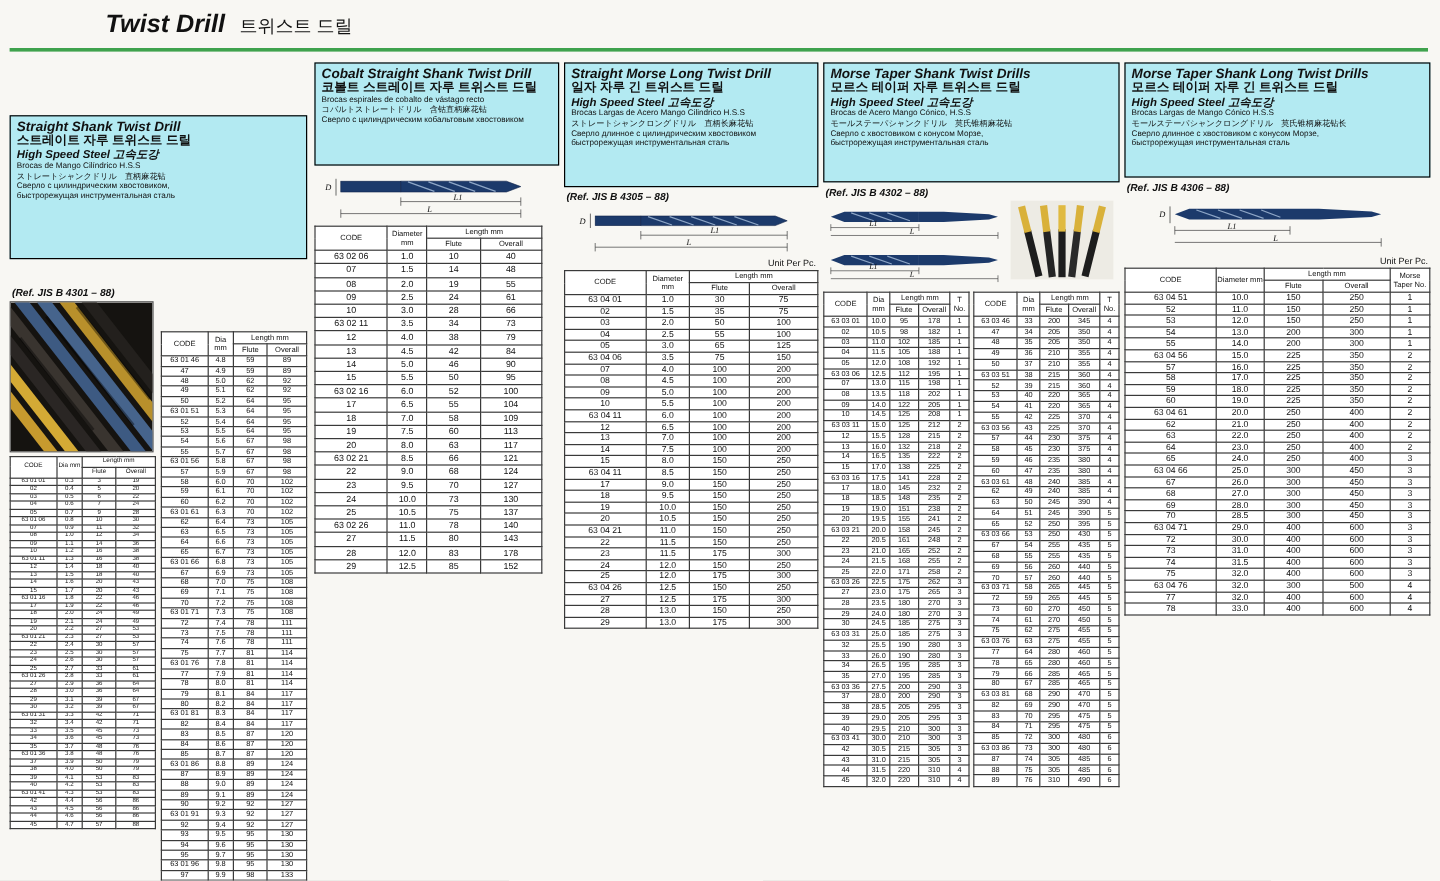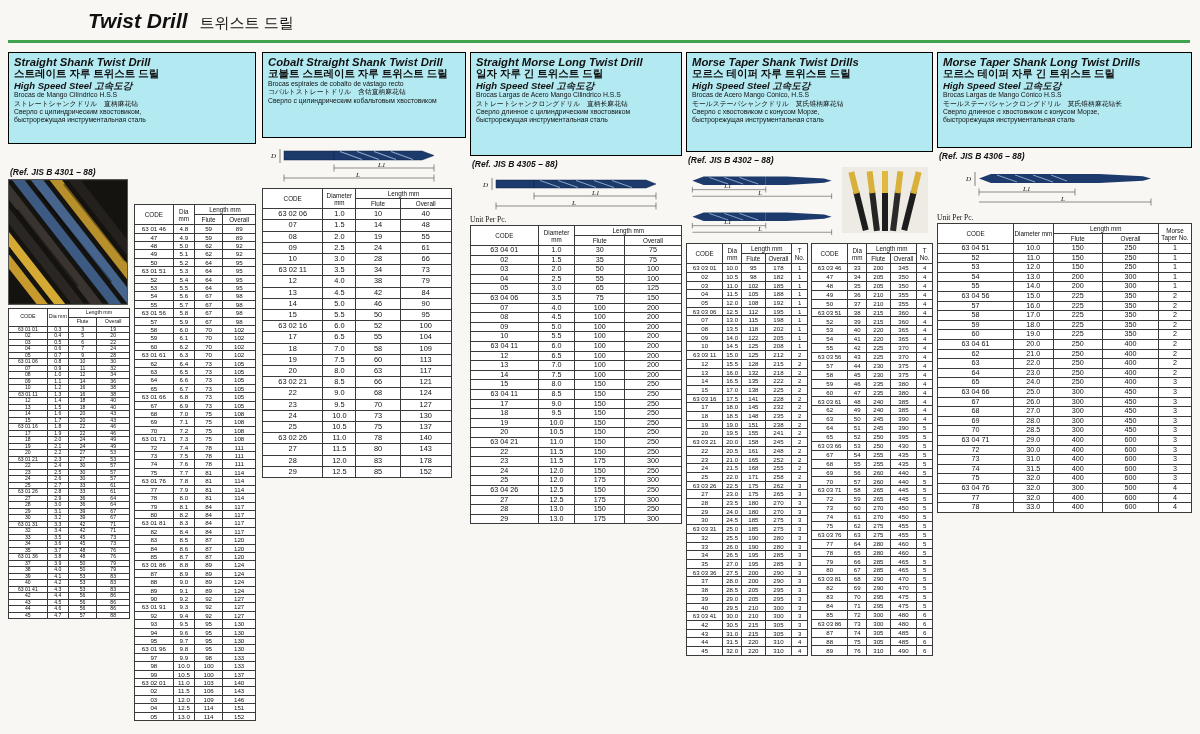--- a/index.html
+++ b/index.html
@@ -13,29 +13,29 @@
   .rule { position:absolute; left:8px; right:10px; top:40px; height:3px; background:#3fa24d; }
 
   .col { position:absolute; top:52px; }
   #s1 { left:8px;   width:248px; }
   #s2 { left:262px; width:204px; }
   #s3 { left:470px; width:212px; }
   #s4 { left:686px; width:247px; }
   #s5 { left:937px; width:255px; }
 
   .tbox { background:#b3eaf2; border:1.5px solid #000; padding:3px 5px 4px; overflow:hidden; }
-  #s1 .tbox{height:92px;} #s2 .tbox{height:86px;} #s3 .tbox{height:104px;} #s4 .tbox{height:100px;} #s5 .tbox{height:96px;}
+  #s1 .tbox{height:120px;margin-top:44px;} #s2 .tbox{height:86px;} #s3 .tbox{height:104px;} #s4 .tbox{height:100px;} #s5 .tbox{height:96px;}
   .tbox .en  { font:italic bold 11.3px "Liberation Sans", sans-serif; line-height:1.08; }
   .tbox .ko  { font-weight:bold; font-size:10.5px; line-height:1.12; }
   .tbox .hss { font:italic bold 9.5px "Liberation Sans", sans-serif; line-height:1.2; }
   .tbox .sm  { font-size:6.8px; line-height:1.22; }
   .tbox div:empty { display:none; }
 
   .ref  { font:italic bold 8.5px "Liberation Sans", sans-serif; margin:3px 0 2px 2px; }
-  .unit { font-size:7.5px; text-align:left; margin:2px 2px 1px 0;font-family:Liberation Serif, serif; }
+  .unit { font-size:7.5px; text-align:right; margin:2px 2px 1px 0; }
 
   table.cat { border-collapse:collapse; width:100%; background:#fff; table-layout:fixed; }
   .cat th, .cat td { border:0.8px solid #3a3a3a; text-align:center; padding:0; overflow:hidden; white-space:nowrap; }
   .cat thead th { font-size:6.3px; line-height:1.12; font-weight:normal; padding:1px 0; white-space:normal; }
   .v-xs td { font-size:5.1px; height:5.5px; line-height:5.5px; }
   .v-xs thead th { font-size:5.3px; }
   .v-s  td { font-size:6.2px; height:7.4px; line-height:7.4px; }
   .v-m  td { font-size:7.4px; height:10.2px; line-height:10.2px; }
   .v-l  td { font-size:7.2px; height:8.6px; line-height:8.6px; }
   .v-t  td { font-size:6.1px; height:7.7px; line-height:7.7px; }

